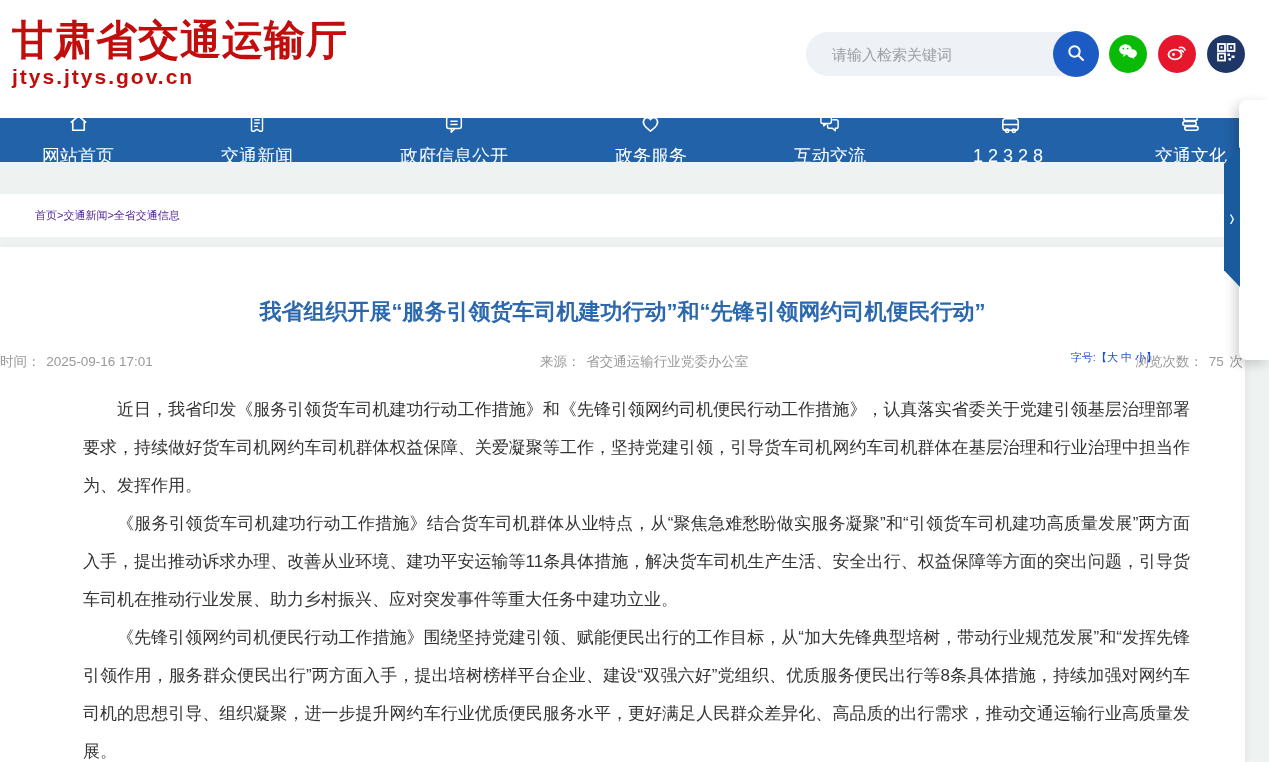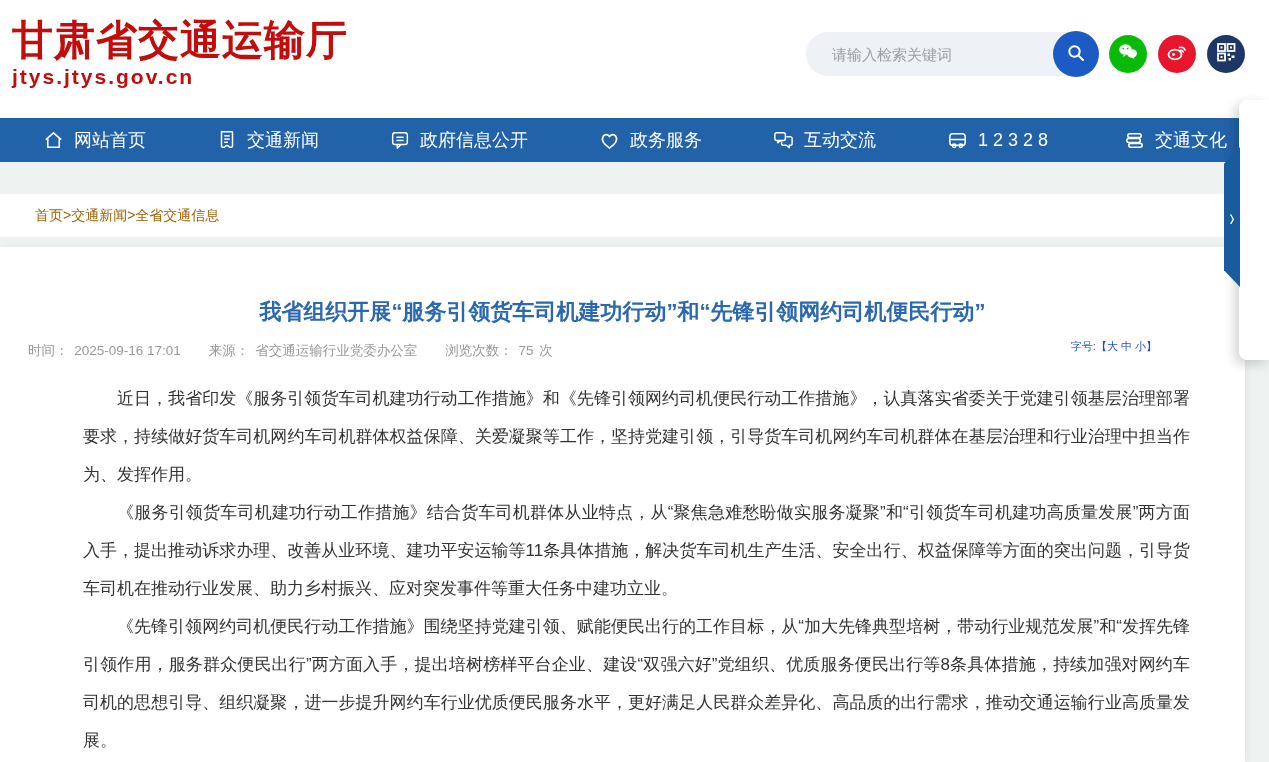--- a/index.html
+++ b/index.html
@@ -15,32 +15,32 @@
   .search-pill input { flex:1; border:none; outline:none; background:transparent; padding:0 50px 0 26px; font-size:15px; color:#a16207; font-family:inherit; }
   .search-pill input::placeholder { color:#9aa0a6; }
   .search-btn { position:absolute; right:-1px; top:-1px; width:46px; height:46px; border-radius:50%; background:#1d5bc4; border:none; display:flex; align-items:center; justify-content:center; cursor:pointer; }
   .round-btn { width:38px; height:38px; border-radius:50%; margin-left:11px; display:flex; align-items:center; justify-content:center; cursor:pointer; }
   .btn-wechat { background:#09bb07; }
   .btn-weibo  { background:#e6172d; }
   .btn-qr     { background:#1f3766; }
 
   
   .nav { height:44px; background:#2262a8; display:flex; align-items:center; justify-content:space-between; padding:0 42px; }
-  .nav-item { display:flex; align-items:center; gap:9px; color:#fff; font-size:18px; cursor:pointer; white-space:nowrap; }
+  .nav-item { display:flex; align-items:center; gap:9px; color:#fff; font-size:18px; cursor:pointer; white-space:nowrap;flex-direction:column; }
   .nav-item svg { display:block; }
   .nav-num { letter-spacing:5px; }
 
   
   .lower { background:#eef3f2; height:600px; position:relative; }
   .crumb-bar { position:absolute; top:32px; left:0; width:1269px; height:43px; background:#fff; display:flex; align-items:center; padding-left:35px; }
-  .crumb { font-size:14px; color:#a16207; cursor:pointer; }
+  .crumb { font-size:11px; color:#4c1d95; cursor:pointer; }
 
   .content { position:absolute; top:85px; left:0; width:1245px; height:515px; background:#fff; box-shadow:2px 0 6px rgba(0,0,0,0.05); }
   .article-title { margin-top:50px; text-align:center; font-size:22px; font-weight:bold; color:#2b68ae; padding:0 120px; }
-  .meta-row { position:relative; margin-top:15px; display:flex; justify-content:flex-start; gap:26px; font-size:13.5px; color:#999;padding-left:28px; }
+  .meta-row { position:relative; margin-top:26px; display:flex; justify-content:space-between; gap:26px; font-size:13.5px; color:#999; }
   .meta-item span { margin-right:2px; }
   .font-size-ctl { position:absolute; right:88px; top:-3px; color:#1d4ed8; font-size:11px; cursor:pointer; }
   .article-body { margin-top:20px; padding:0 55px 24px 83px; font-size:17px; line-height:38px; color:#333; text-align:justify; }
   .article-body p { text-indent:2em; }
 
   
   .side-panel { position:absolute; top:183px; right:0; width:30px; height:260px; background:#fff; border-radius:8px 0 0 8px; box-shadow:-4px 4px 12px rgba(0,0,0,0.18); z-index:5; }
   .side-tab { position:absolute; left:-15px; top:47px; width:16px; height:140px; background:#1a5b9d; clip-path:polygon(100% 0,100% 100%,0 88%,0 12%); cursor:pointer; display:flex; align-items:center; justify-content:center; }
   .side-tab .chev { color:#fff; font-size:15px; line-height:1; transform:scaleY(1.6); }
 </style>

